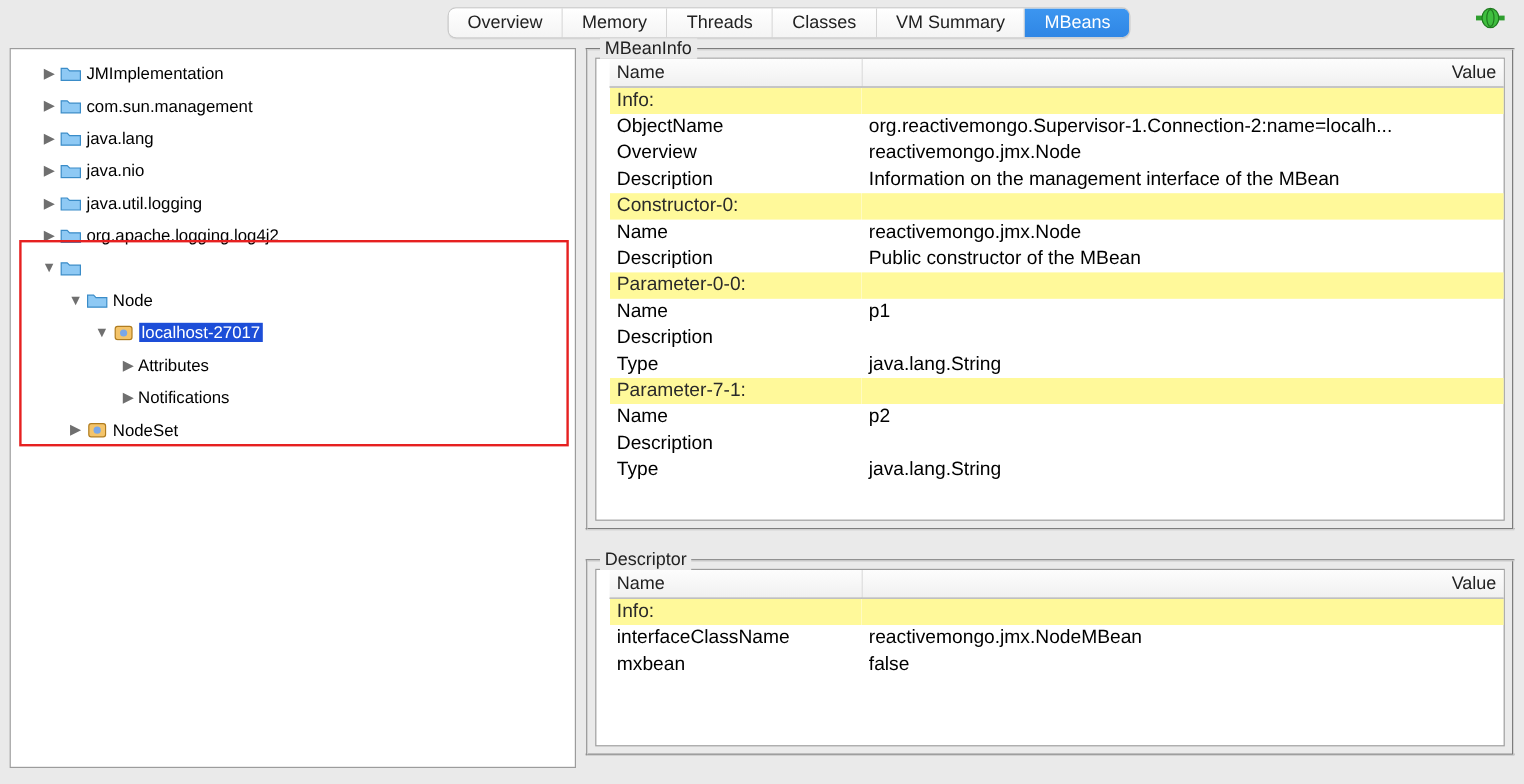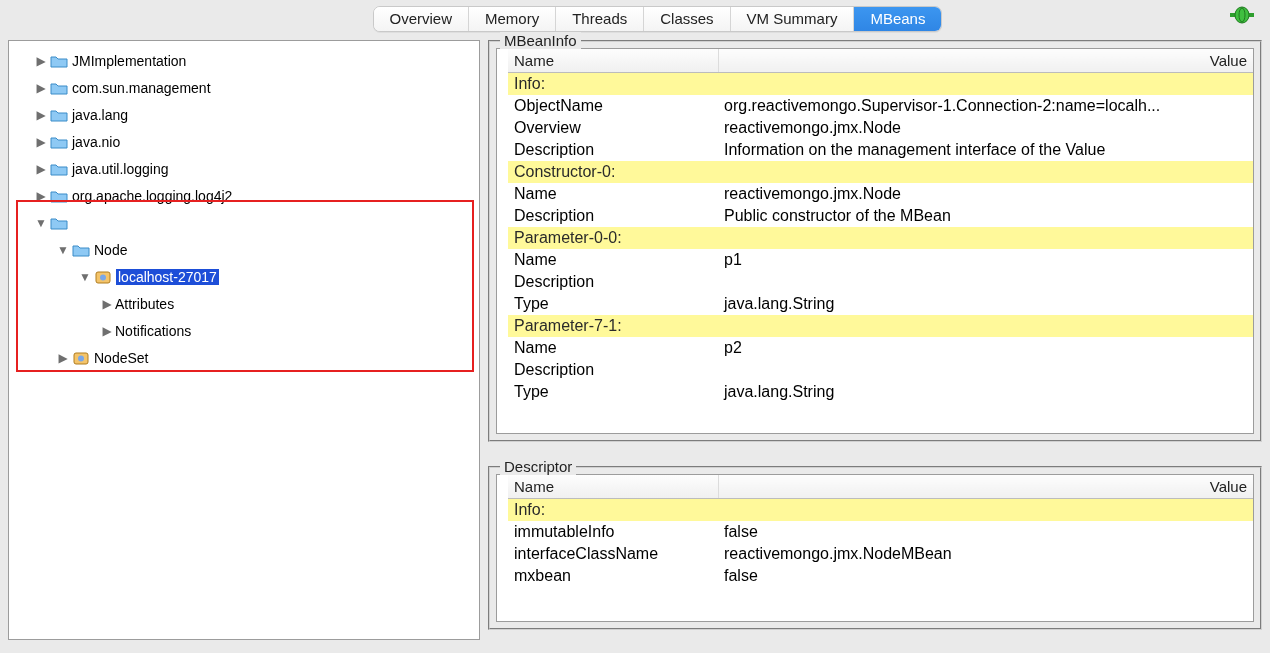--- a/index.html
+++ b/index.html
@@ -321,21 +321,21 @@
               <tr>
                 <td>ObjectName</td>
                 <td>org.reactivemongo.Supervisor-1.Connection-2:name=localh...</td>
               </tr>
               <tr>
                 <td>Overview</td>
                 <td>reactivemongo.jmx.Node</td>
               </tr>
               <tr>
                 <td>Description</td>
-                <td>Information on the management interface of the Value</td>
+                <td>Information on the management interface of the MBean</td>
               </tr>
               <tr class="section">
                 <td colspan="1">Constructor-0:</td>
                 <td></td>
               </tr>
               <tr>
                 <td>Name</td>
                 <td>reactivemongo.jmx.Node</td>
               </tr>
               <tr>
@@ -393,24 +393,20 @@
               <th>Name</th>
               <th>Value</th>
             </tr>
           </thead>
           <tbody id="tbody2">
               <tr class="section">
                 <td colspan="1">Info:</td>
                 <td></td>
               </tr>
               <tr>
-                <td>immutableInfo</td>
-                <td>false</td>
-              </tr>
-              <tr>
                 <td>interfaceClassName</td>
                 <td>reactivemongo.jmx.NodeMBean</td>
               </tr>
               <tr>
                 <td>mxbean</td>
                 <td>false</td>
               </tr>
             </tbody>
         </table>
       </div>

